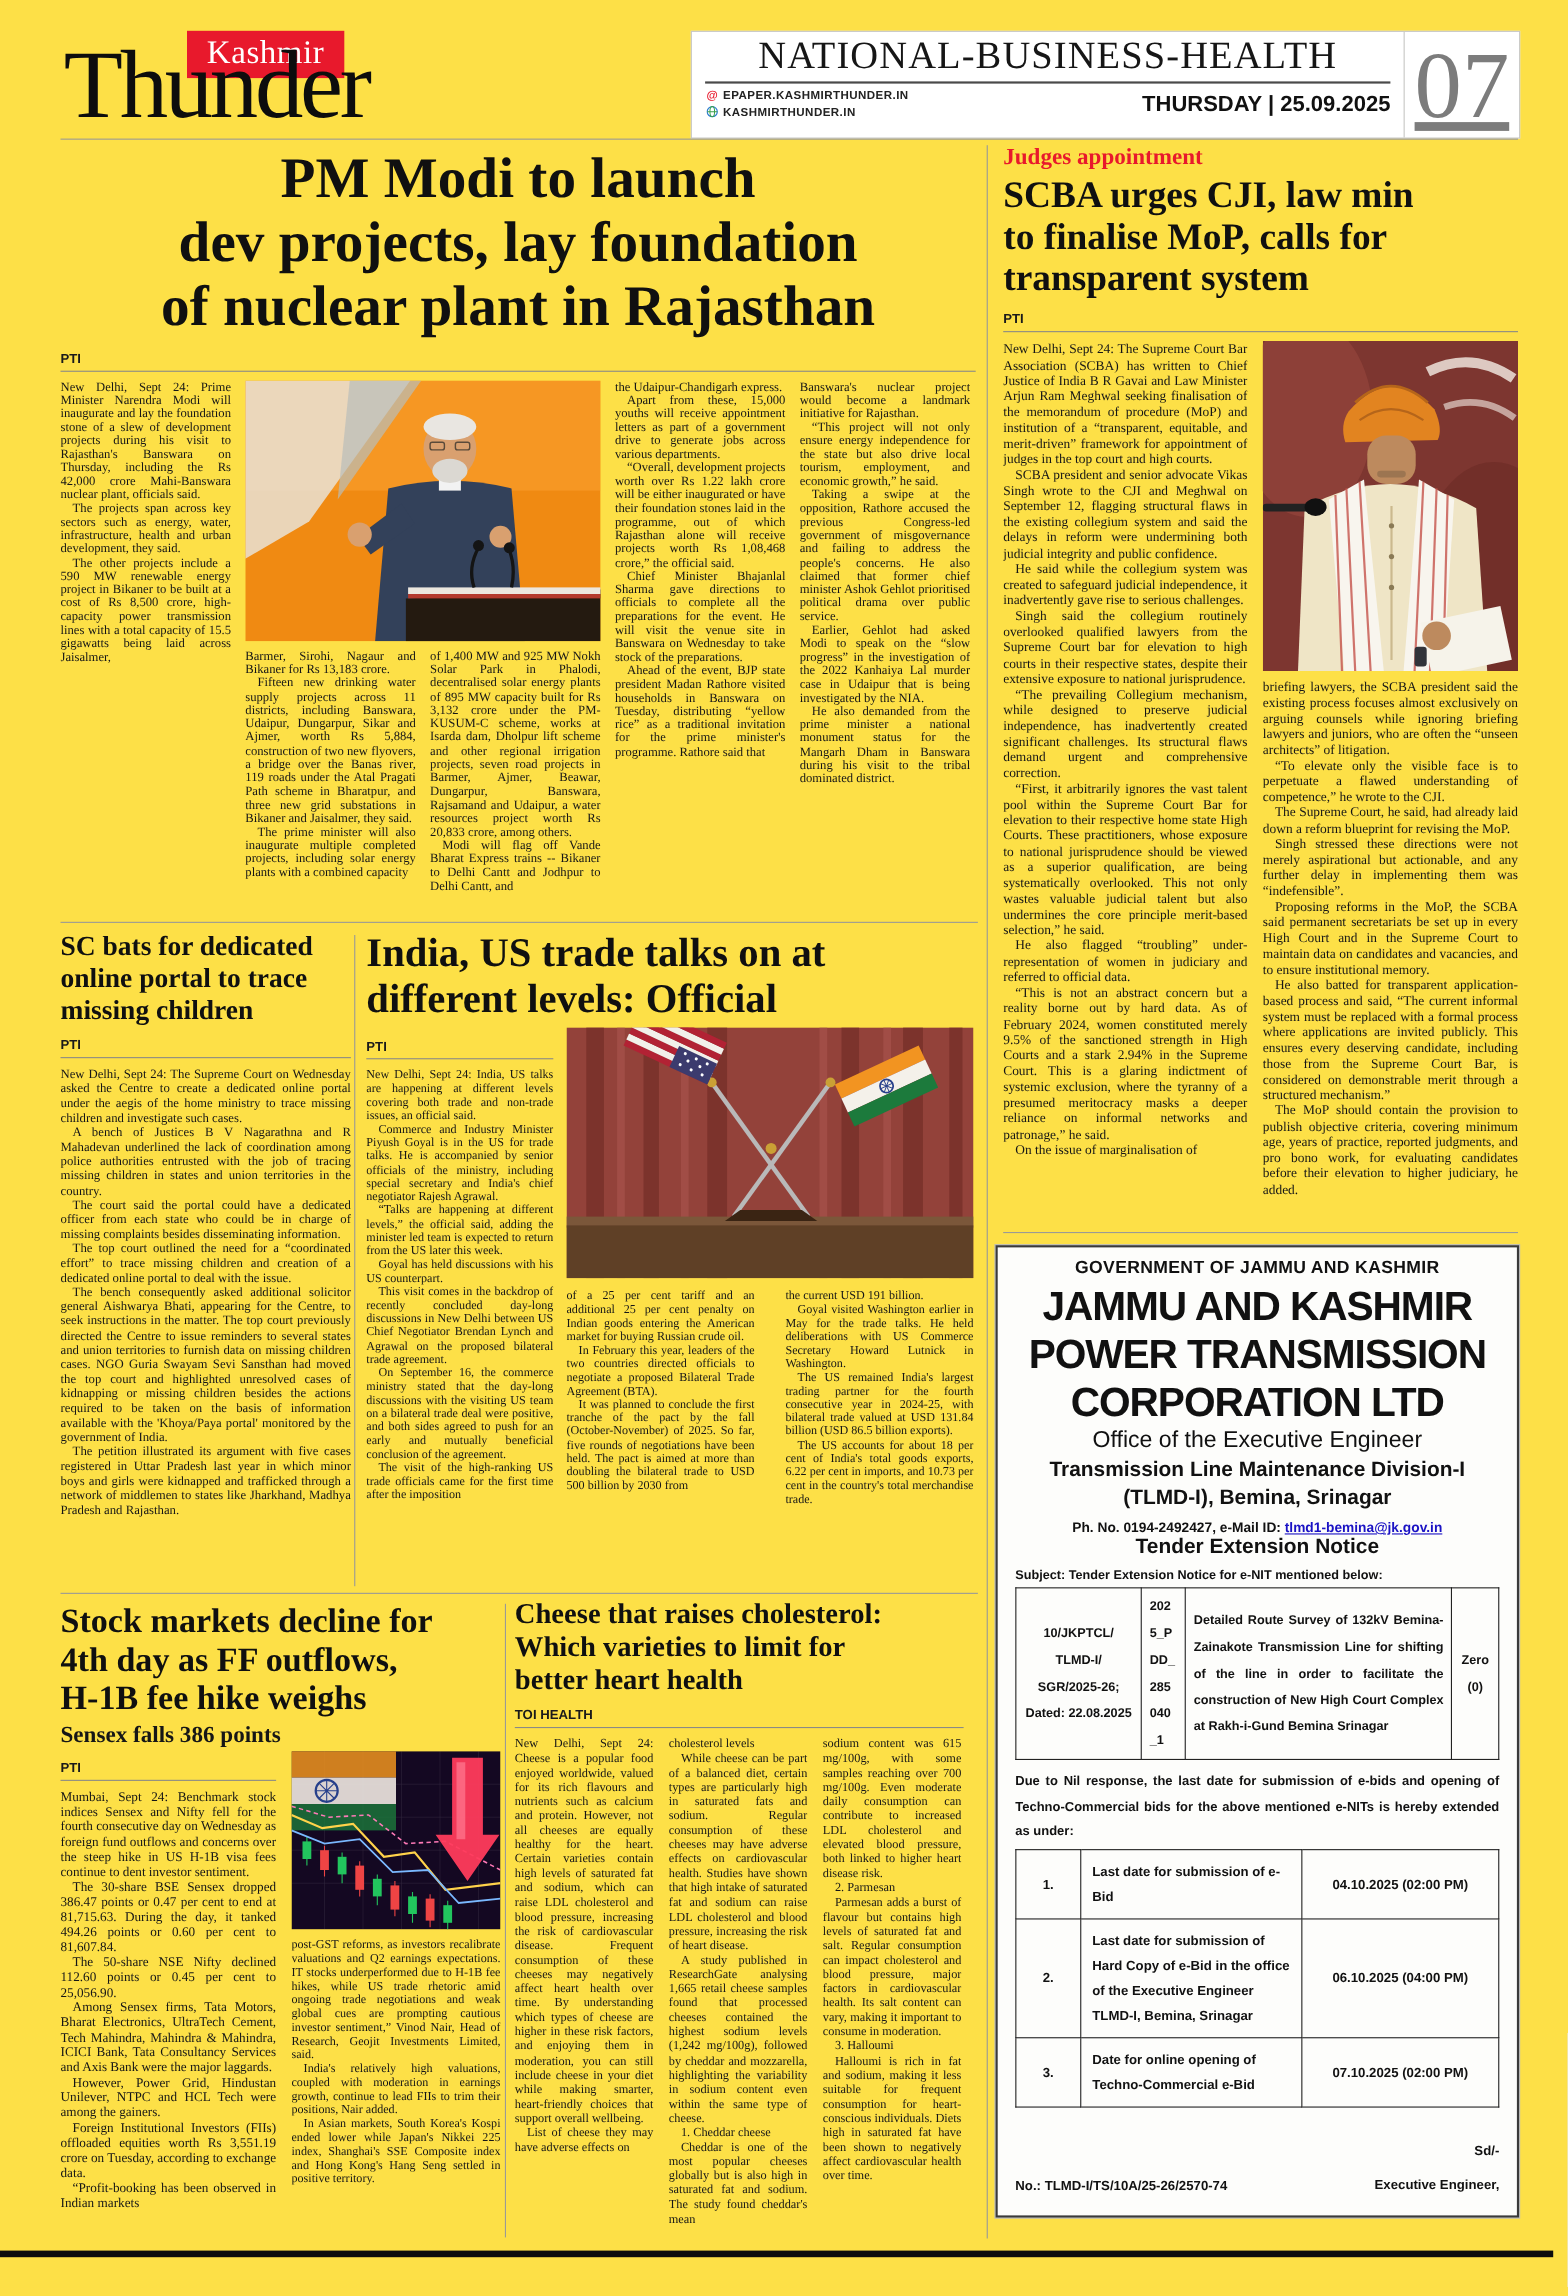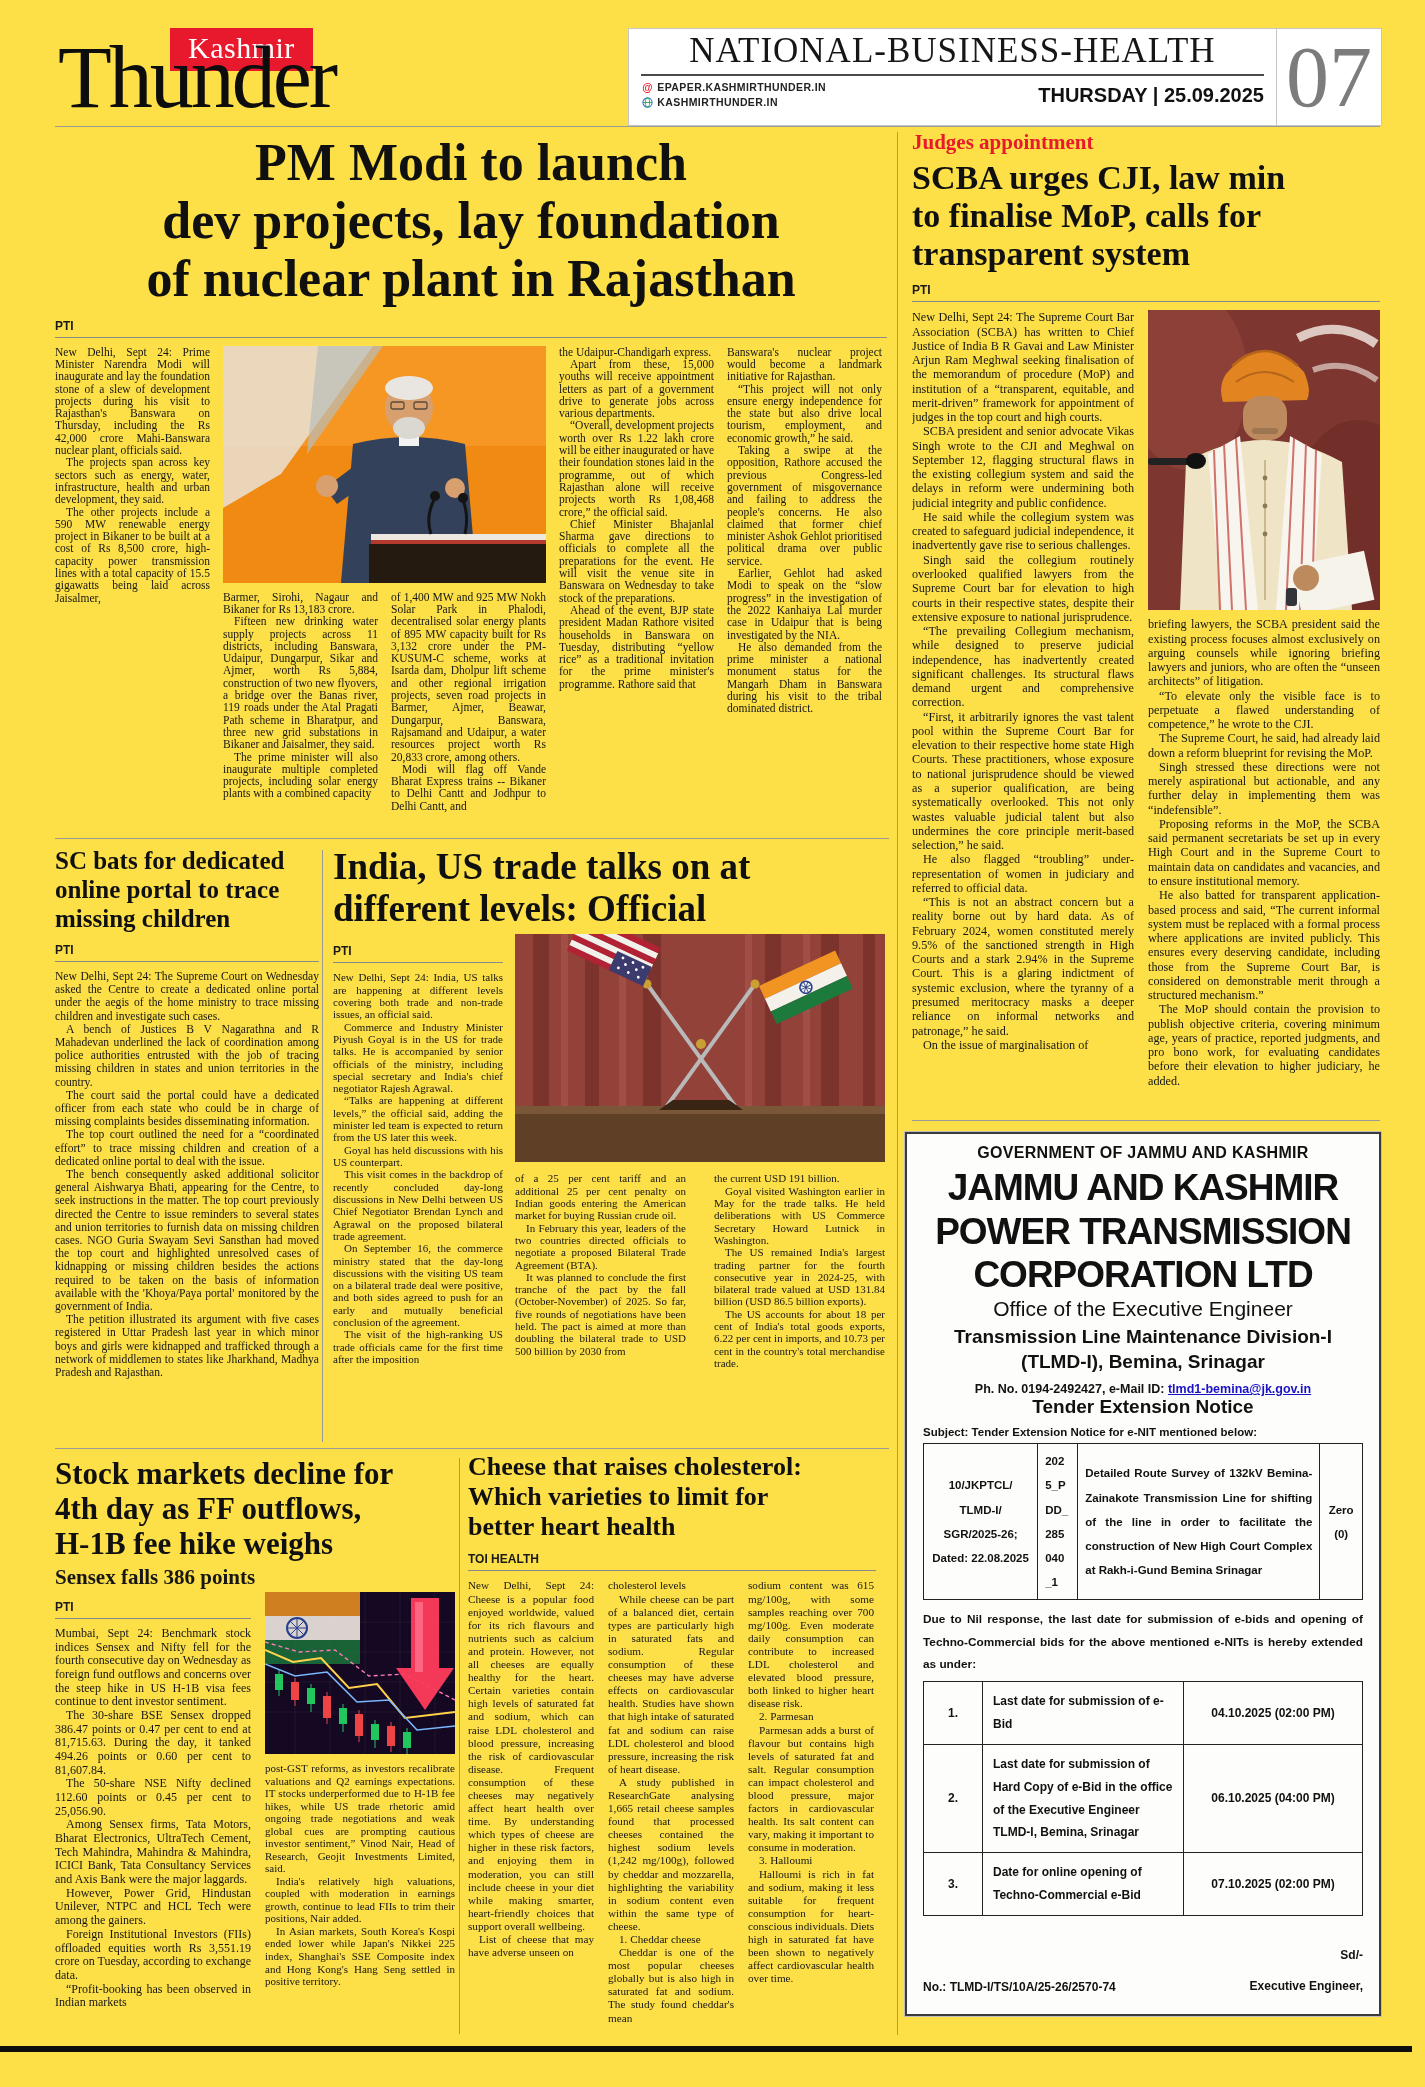--- a/index.html
+++ b/index.html
@@ -17,21 +17,21 @@
   .section-title{text-align:center;font-size:35px;letter-spacing:1px;
         border-bottom:2px solid #4a4a4a;padding-bottom:3px;white-space:nowrap;}
   .banner-row{display:flex;justify-content:space-between;align-items:center;padding-top:4px;}
   .contact{font-family:"Liberation Sans",sans-serif;font-weight:700;font-size:10.5px;
         letter-spacing:.4px;line-height:1.45;color:#222;}
   .ico{display:inline-block;width:13px;text-align:center;}
   .at-ico{color:#e8192c;font-weight:700;}
   .globe-ico svg{vertical-align:-2px;}
   .banner-date{font-family:"Liberation Sans",sans-serif;font-weight:700;font-size:20px;color:#111;}
   .page-number{width:104px;border-left:1px solid #c6c6c3;display:flex;align-items:center;
-        justify-content:center;font-size:86px;color:#7c7c7c;line-height:1;}
+        justify-content:center;font-size:86px;color:#7c7c7c;line-height:1;text-decoration:underline;}
   
   .hrule,.vrule{position:absolute;background:#9a9a96;}
   .thick-rule{position:absolute;left:0;top:2046px;width:1412px;height:6px;background:#0d0d0d;}
   
   .headline p{margin:0;font-weight:700;color:#101010;}
   .byline{font-family:"Liberation Sans",sans-serif;font-weight:700;font-size:12px;
         border-bottom:1px solid #8a8a86;padding-bottom:4px;margin:10px 0 8px;color:#1a1a1a;}
   .body-col p{margin:0;text-indent:11px;text-align:justify;}
   .body-col p:first-child{text-indent:0;}
   .kicker{font-weight:700;color:#e8192c;font-size:21px;margin:0 0 4px;}
@@ -455,21 +455,21 @@
   <section class="art-cheese">
     <div class="headline">
         <p>Cheese that raises cholesterol:</p>
         <p>Which varieties to limit for</p>
         <p>better heart health</p>
       </div>
     <div class="byline">TOI HEALTH</div>
     <div class="ch-cols">
       <div class="ch-col body-col">
           <p>New Delhi, Sept 24: Cheese is a popular food enjoyed worldwide, valued for its rich flavours and nutrients such as calcium and protein. However, not all cheeses are equally healthy for the heart. Certain varieties contain high levels of saturated fat and sodium, which can raise LDL cholesterol and blood pressure, increasing the risk of cardiovascular disease. Frequent consumption of these cheeses may negatively affect heart health over time. By understanding which types of cheese are higher in these risk factors, and enjoying them in moderation, you can still include cheese in your diet while making smarter, heart-friendly choices that support overall wellbeing.</p>
-          <p>List of cheese that may have adverse unseen on</p>
+          <p>List of cheese they may have adverse effects on</p>
         </div>
       <div class="ch-col body-col">
           <p>cholesterol levels</p>
           <p>While cheese can be part of a balanced diet, certain types are particularly high in saturated fats and sodium. Regular consumption of these cheeses may have adverse effects on cardiovascular health. Studies have shown that high intake of saturated fat and sodium can raise LDL cholesterol and blood pressure, increasing the risk of heart disease.</p>
           <p>A study published in ResearchGate analysing 1,665 retail cheese samples found that processed cheeses contained the highest sodium levels (1,242 mg/100g), followed by cheddar and mozzarella, highlighting the variability in sodium content even within the same type of cheese.</p>
           <p>1. Cheddar cheese</p>
           <p>Cheddar is one of the most popular cheeses globally but is also high in saturated fat and sodium. The study found cheddar's mean</p>
         </div>
       <div class="ch-col body-col">
           <p>sodium content was 615 mg/100g, with some samples reaching over 700 mg/100g. Even moderate daily consumption can contribute to increased LDL cholesterol and elevated blood pressure, both linked to higher heart disease risk.</p>

